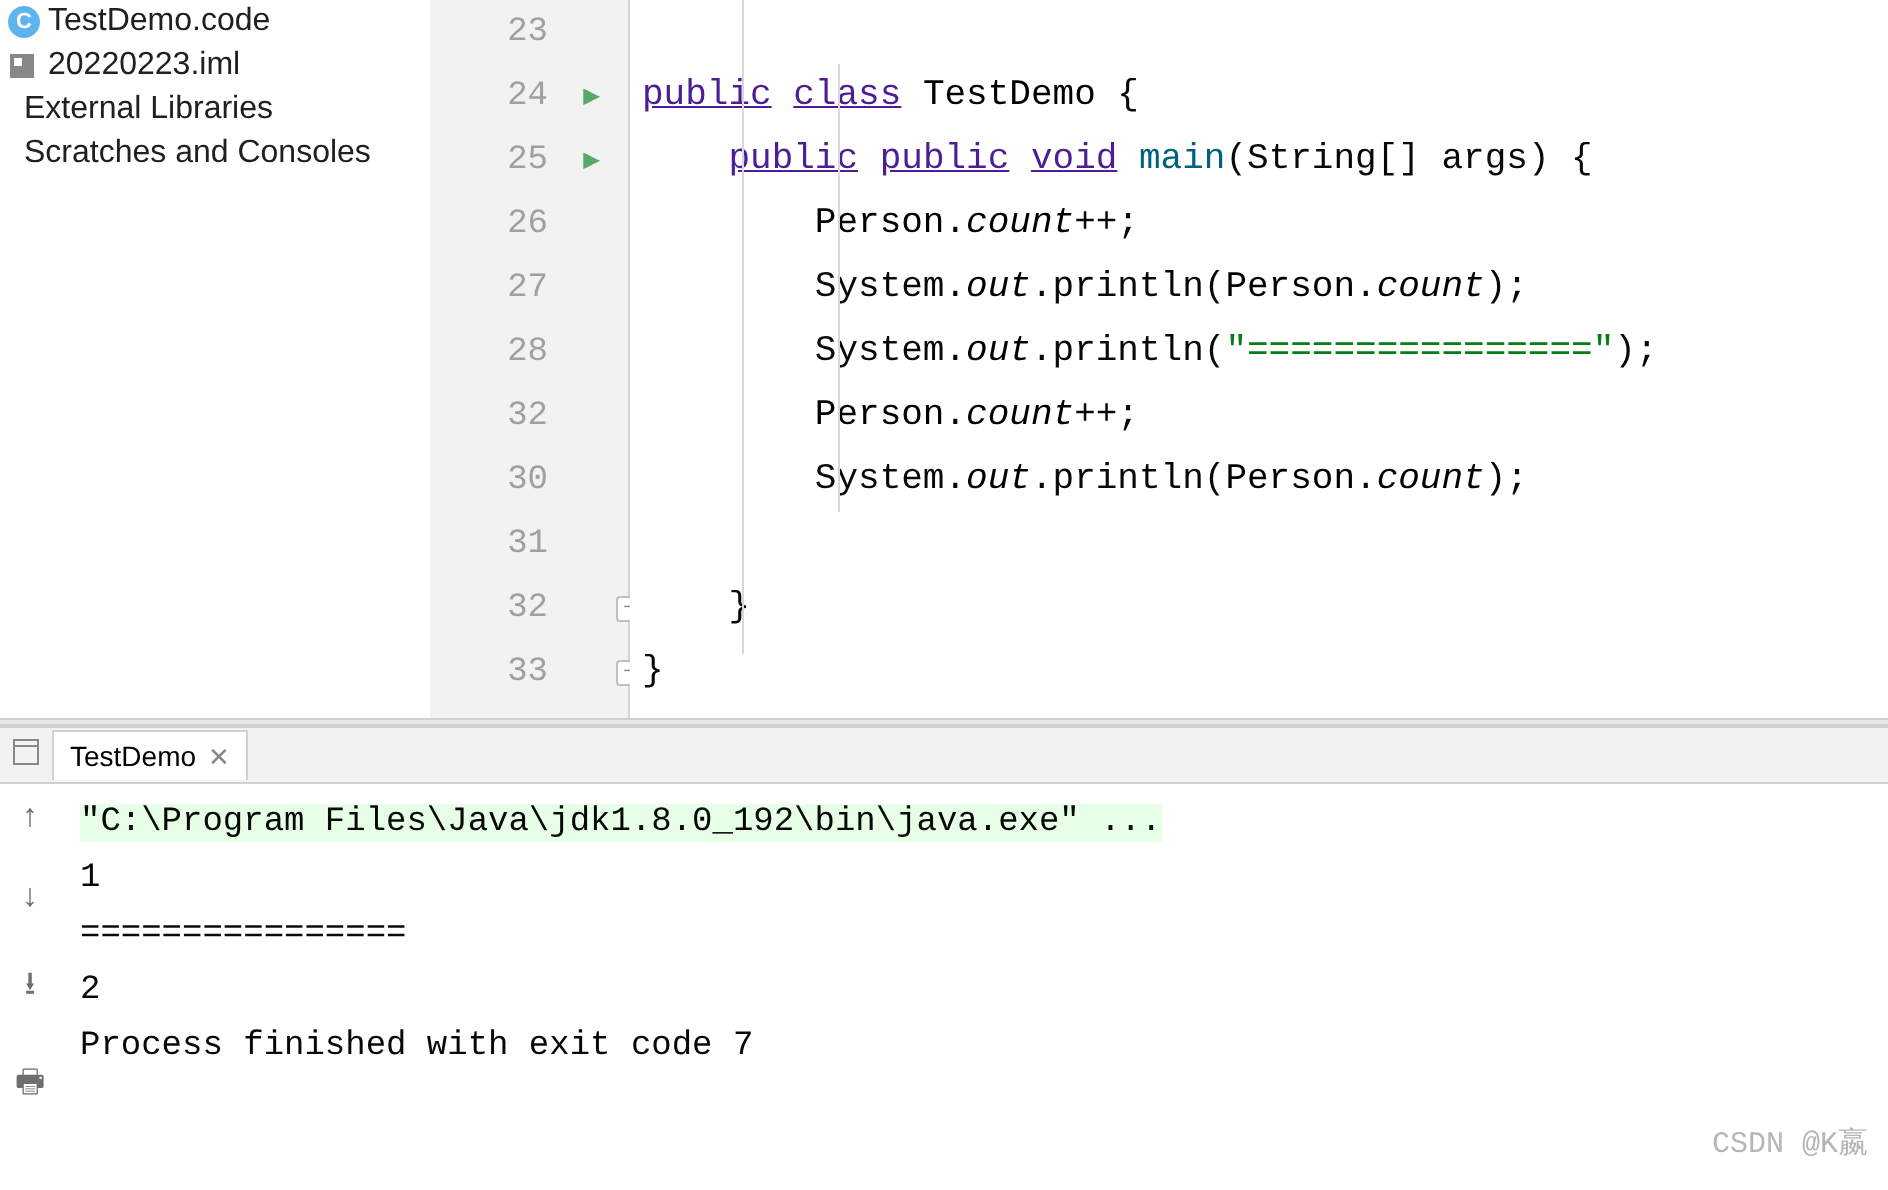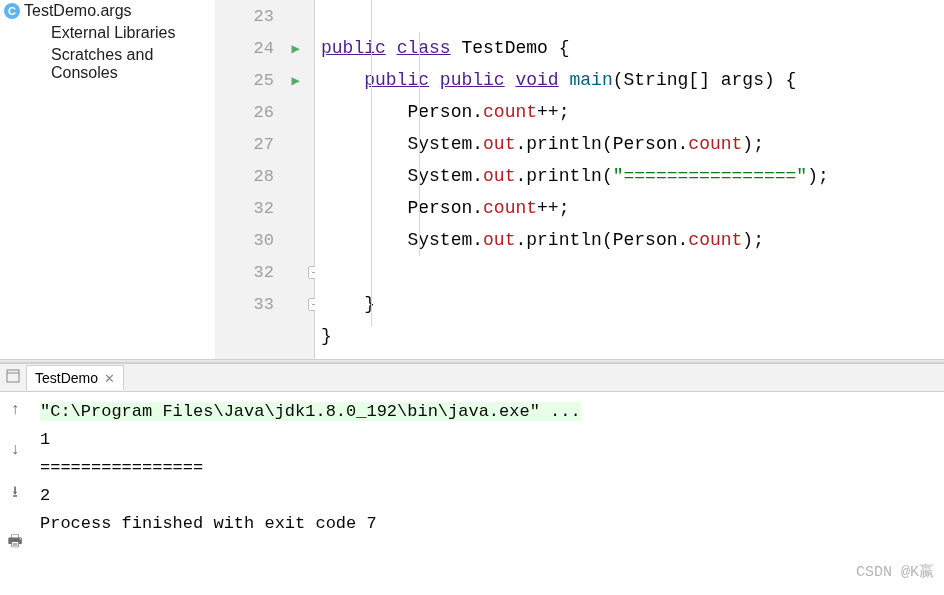--- a/index.html
+++ b/index.html
@@ -25,21 +25,21 @@
       font-size: 16px;
       color: #202020;
     }
     .sidebar-item {
       padding: 2px 2px 2px 4px;
       display: flex;
       align-items: center;
       gap: 4px;
       cursor: pointer;
     }
-    .sidebar-item-nopad { padding-left: 12px; margin-left: 39px; }
+    .sidebar-item-nopad { padding-left: 12px; }
     .file-icon {
       width: 18px;
       height: 18px;
       display: inline-flex;
       align-items: center;
       justify-content: center;
       font-size: 12px;
     }
     .icon-c { 
       background: #5fb4ef; color: #fff; border-radius: 50%; 
@@ -99,21 +99,21 @@
       height: 32px;
       display: flex;
       align-items: center;
       white-space: pre;
     }
     .vline1 { position: absolute; left: 56px; top: 0; bottom: 32px; width: 1px; background: #d8d8d8; }
     .vline2 { position: absolute; left: 104px; top: 32px; height: 224px; width: 1px; background: #d8d8d8; }
     .kw { color: #4c1d95; text-decoration: underline; }
     .cls { color: #000; }
     .method { color: #00627a; }
-    .field { color: #b91c1c; }
+    .field { color: #000000; font-style: italic; }
     .str { color: #067d17; }
     .plain { color: #080808; }
     
     .divider-h { height: 4px; background: #e8e8e8; border-top: 1px solid #d0d0d0; border-bottom: 1px solid #d0d0d0; }
     
     .console-area {
       height: 232px;
       display: flex;
       flex-direction: column;
       border-top: 1px solid #d0d0d0;
@@ -170,21 +170,30 @@
       font-size: 15px;
     }
   </style>
 </head>
 <body>
 
 <div class="top-area">
   <div class="sidebar">
     <div class="sidebar-item">
       <span class="file-icon icon-c">C</span>
-      <span>TestDemo.args</span>
+      <span>TestDemo.code</span>
+    </div>
+    <div class="sidebar-item">
+      <span class="file-icon icon-iml">
+        <svg width="16" height="16">
+            <rect x="1" y="2" width="12" height="12" fill="#888"></rect>
+            <rect x="3" y="4" width="4" height="4" fill="#fff"></rect>
+          </svg>
+      </span>
+      <span>20220223.iml</span>
     </div>
     <div class="sidebar-item sidebar-item-nopad">
       <span>External Libraries</span>
     </div>
     <div class="sidebar-item sidebar-item-nopad">
       <span>Scratches and Consoles</span>
     </div>
   </div>
 
   <div class="gutter">
@@ -206,20 +215,23 @@
         <span>27</span>
       </div>
     <div class="gutter-row">
         <span>28</span>
       </div>
     <div class="gutter-row">
         <span>32</span>
       </div>
     <div class="gutter-row">
         <span>30</span>
+      </div>
+    <div class="gutter-row">
+        <span>31</span>
       </div>
     <div class="gutter-row">
         <span>32</span>
         <span class="fold-marker">–</span>
       </div>
     <div class="gutter-row">
         <span>33</span>
         <span class="fold-marker">–</span>
       </div>
   </div>

